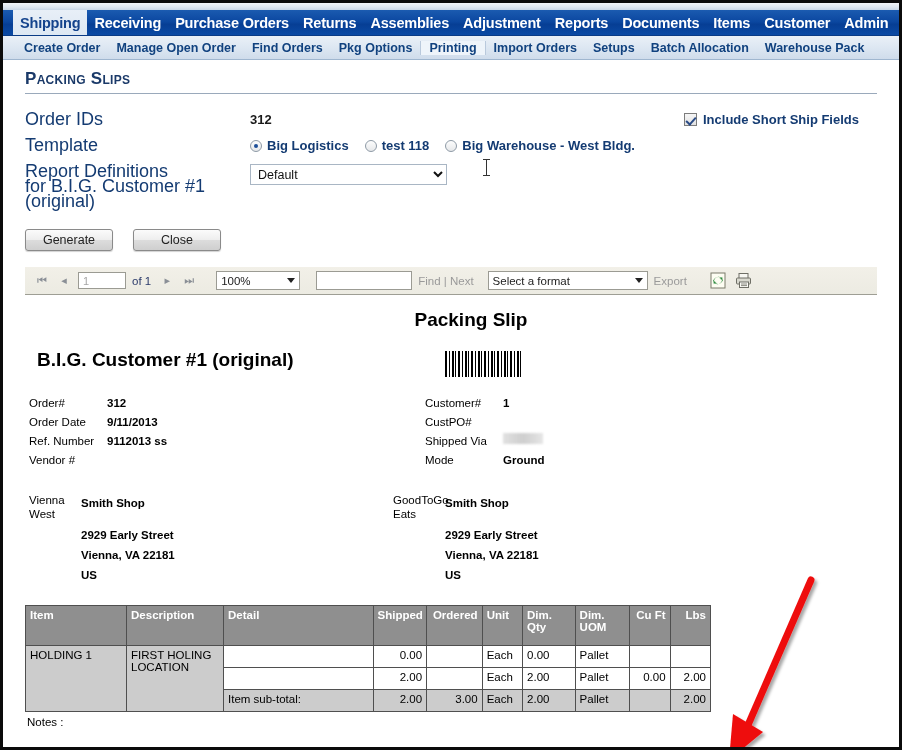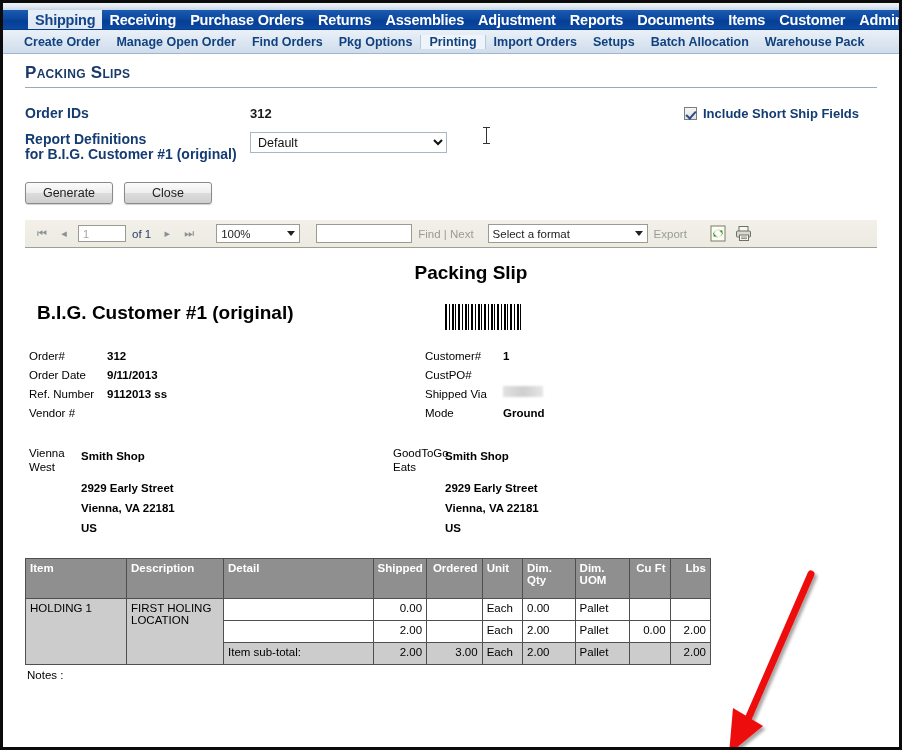--- a/index.html
+++ b/index.html
@@ -28,25 +28,25 @@
   }
 
   
   .top-strip {
     height: 7px;
     background: linear-gradient(to bottom, #f2f5f9 0%, #dde6f0 60%, #c8d6e6 100%);
   }
 
   
   .mainnav {
-    height: 20px;
+    height: 26px;
     background: linear-gradient(to bottom, #1b5bb0 0%, #0b47a0 45%, #063e94 55%, #0b4ba6 100%);
     display: flex;
     align-items: stretch;
-    padding-left: 25px;
+    padding-left: 10px;
     position: relative;
   }
   .mainnav::after {
     content: "";
     position: absolute; left: 0; right: 0; bottom: 0;
     height: 1px; background: #0a3b86;
   }
   .mainnav .tab {
     display: flex; align-items: center;
     padding: 0 7px;
@@ -112,22 +112,22 @@
   
   .form {
     margin: 18px 22px 0 22px;
     position: relative;
     font-size: 13px;
   }
   .form-row { display: flex; align-items: flex-start; margin-bottom: 11px; }
   .form-label {
     width: 225px;
     color: #143b72;
-    font-weight: bold;
-    font-size: 14px;
+    font-weight: normal;
+    font-size: 18px;
     line-height: 15px;
     flex: 0 0 225px;
   }
   .form-label .sub { display: block; }
   .form-value { flex: 1; color: #1a1a1a; font-weight: bold; font-size: 13px; }
 
   .chk-wrap {
     position: absolute;
     right: 18px; top: 0;
     display: flex; align-items: center; gap: 6px;
@@ -185,21 +185,21 @@
   }
   .ibeam::before, .ibeam::after {
     content: ""; position: absolute; left: 0; width: 7px; height: 1px; background: #333;
   }
   .ibeam::before { top: 0; }
   .ibeam::after { bottom: 0; }
   .ibeam i {
     position: absolute; left: 3px; top: 0; width: 1px; height: 17px; background: #333; display:block;
   }
 
-  .btn-row { margin: 20px 0 0 0; display: flex; gap: 11px; }
+  .btn-row { margin: 20px 0 0 0; display: flex; gap: 20px; }
   .btn {
     width: 88px; height: 22px;
     border: 1px solid #8a8a8a;
     border-radius: 3px;
     background: linear-gradient(to bottom,#fbfbfb 0%,#eeeeee 48%,#dcdcdc 52%,#cfcfcf 100%);
     font-family: "Liberation Sans", sans-serif;
     font-size: 12.5px;
     color: #222;
     cursor: pointer;
     box-shadow: 0 1px 1px rgba(0,0,0,0.18);
@@ -462,20 +462,39 @@
       <div class="chk-wrap">
         <span class="chkbox"></span>
         <span class="chk-label">Include Short Ship Fields</span>
       </div>
 
       <div class="form-row">
         <div class="form-label">Order IDs</div>
         <div class="form-value">312</div>
       </div>
 
+      <div class="form-row">
+        <div class="form-label">Template</div>
+        <div class="form-value">
+          <div class="radios">
+            <label class="radio-item">
+              <span class="radio on"></span>
+              <span class="radio-label">Big Logistics</span>
+            </label>
+            <label class="radio-item">
+              <span class="radio"></span>
+              <span class="radio-label">test 118</span>
+            </label>
+            <label class="radio-item">
+              <span class="radio"></span>
+              <span class="radio-label">Big Warehouse - West Bldg.</span>
+            </label>
+          </div>
+        </div>
+      </div>
 
       <div class="form-row" style="position:relative;">
         <div class="form-label">
           <span>Report Definitions</span>
           <span class="sub">for B.I.G. Customer #1 (original)</span>
         </div>
         <div class="form-value" style="position:relative;">
           <span class="ibeam">
               <i></i>
             </span>

